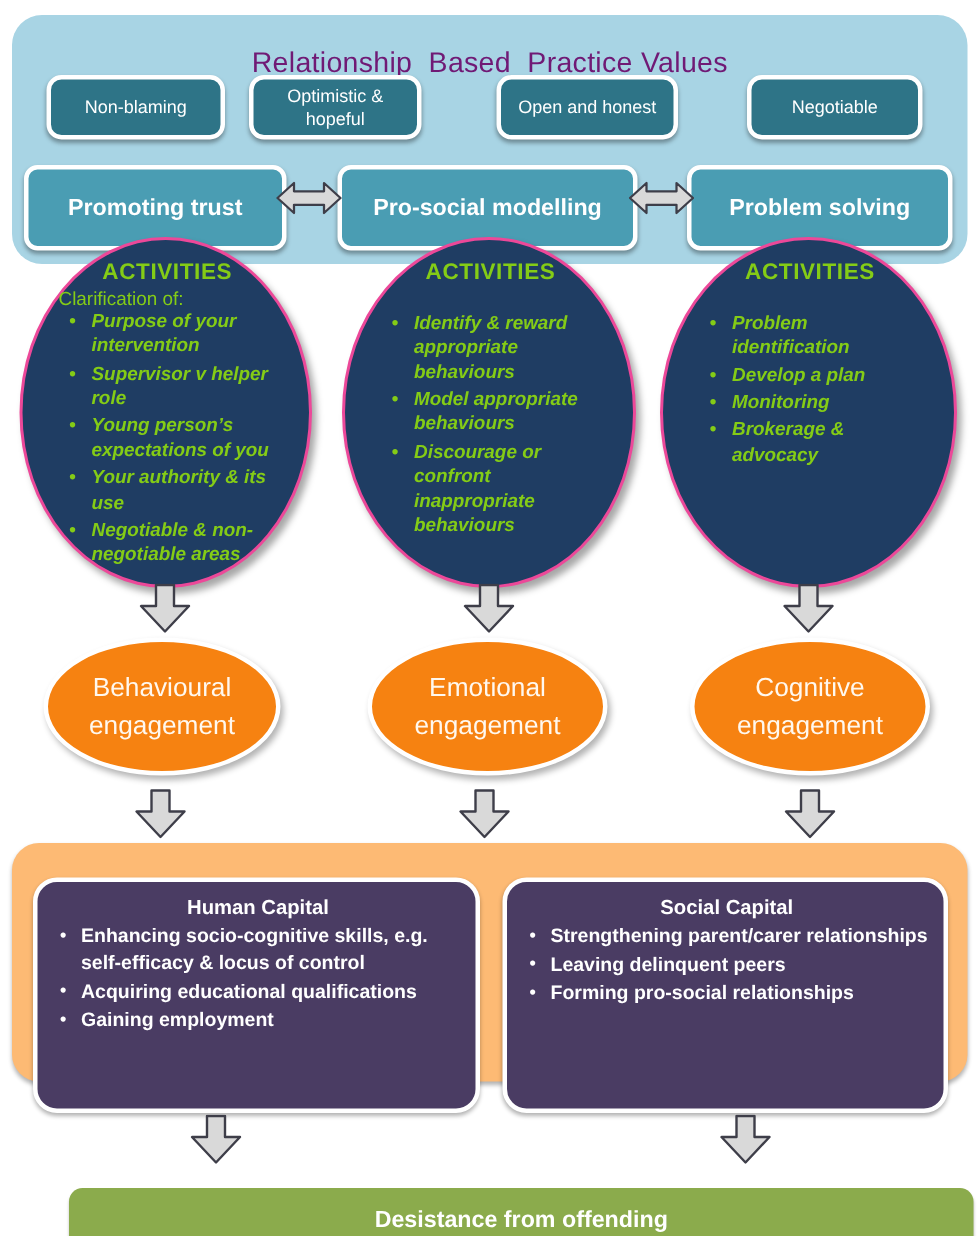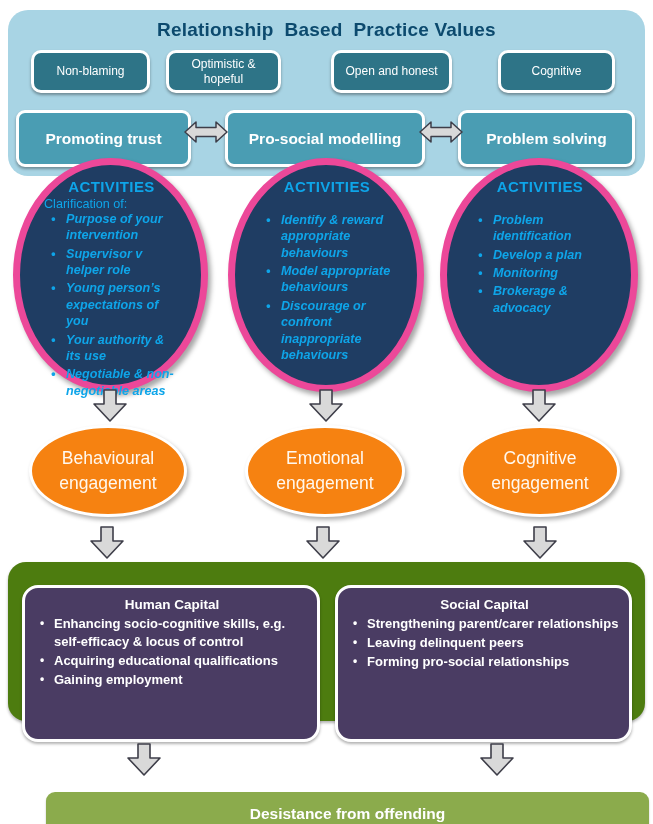--- a/index.html
+++ b/index.html
@@ -6,22 +6,22 @@
   .canvas{
     position:relative;width:653px;height:824px;background:#ffffff;overflow:hidden;
     font-family:"Liberation Sans","DejaVu Sans",sans-serif;
   }
   
   .values-panel{
     position:absolute;left:8px;top:10px;width:637px;height:166px;
     background:#A8D4E4;border-radius:20px;
   }
   .diagram-title{
-    margin:0;padding-top:9px;text-align:center;
-    font-size:19px;font-weight:700;color:#0c4a6e;white-space:pre-wrap;letter-spacing:.2px;
+    margin:0;padding-top:22px;text-align:center;
+    font-size:19px;font-weight:400;color:#701a75;white-space:pre-wrap;letter-spacing:.2px;
   }
   .value-box{
     position:absolute;top:40px;height:43px;box-sizing:border-box;
     background:#2E7487;border:3px solid #fff;border-radius:10px;
     box-shadow:0 2px 3px rgba(0,0,0,.35);
     color:#fff;font-size:12px;line-height:1.2;text-align:center;
     display:flex;align-items:center;justify-content:center;padding:2px 6px;
   }
   .v1{left:23px;width:119px;} .v2{left:158px;width:115px;}
   .v3{left:323px;width:121px;} .v4{left:490px;width:117px;}
@@ -31,23 +31,23 @@
     box-shadow:0 2px 3px rgba(0,0,0,.35);
     color:#fff;font-size:15.5px;font-weight:700;text-align:center;
     display:flex;align-items:center;justify-content:center;
   }
   .p1{left:8px;width:175px;} .p2{left:217px;width:200px;} .p3{left:450px;width:177px;}
   .lr-arrow{position:absolute;top:108px;}
   .a1{left:176px;} .a2{left:411px;}
   
   .activity-ellipse{
     position:absolute;top:158px;height:234px;box-sizing:border-box;
-    background:#1F3D63;border:7px solid #ec4899;border-radius:50%;
+    background:#1F3D63;border:2px solid #ec4899;border-radius:50%;
     box-shadow:3px 4px 5px rgba(0,0,0,.35);
-    color:#0ea5e9;padding:13px 22px 0 24px;
+    color:#84cc16;padding:13px 22px 0 24px;
   }
   .e1{left:13px;width:195px;} .e2{left:228px;width:196px;} .e3{left:440px;width:198px;}
   .act-heading{text-align:center;font-size:15px;font-weight:700;letter-spacing:.4px;margin:0 0 2px;}
   .act-intro{font-size:12.6px;font-weight:400;margin:0;}
   .act-list{list-style:none;margin:0;padding:0;font-size:12.6px;font-weight:700;line-height:1.3;font-style:italic;}
   .act-list li{position:relative;padding-left:22px;margin-bottom:2px;}
   .act-list li::before{content:"\2022";position:absolute;left:7px;}
   .gap-top{margin-top:17px;}
   
   .down-arrow{position:absolute;}
@@ -56,21 +56,21 @@
     position:absolute;top:425px;height:92px;box-sizing:border-box;
     background:#F68211;border:3px solid #fff;border-radius:50%;
     box-shadow:2px 3px 4px rgba(0,0,0,.3);
     color:#FFF8EF;font-size:17.5px;line-height:1.45;text-align:center;
     display:flex;align-items:center;justify-content:center;padding:0 12px;
   }
   .g1{left:29px;width:158px;} .g2{left:245px;width:160px;} .g3{left:460px;width:160px;}
   
   .capital-panel{
     position:absolute;left:8px;top:562px;width:637px;height:159px;
-    background:#4d7c0f;border-radius:18px;box-shadow:0 2px 3px rgba(0,0,0,.3);
+    background:#fdba74;border-radius:18px;box-shadow:0 2px 3px rgba(0,0,0,.3);
   }
   .capital-box{
     position:absolute;top:23px;height:157px;box-sizing:border-box;
     background:#4A3C63;border:3px solid #fff;border-radius:16px;
     box-shadow:0 2px 3px rgba(0,0,0,.3);
     color:#fff;padding:7px 10px 0 12px;
   }
   .c1{left:14px;width:298px;} .c2{left:327px;width:297px;}
   .capital-heading{text-align:center;font-size:13.5px;font-weight:700;margin:2px 0 3px;}
   .capital-list{list-style:none;margin:0;padding:0;font-size:13px;font-weight:700;line-height:1.38;}
@@ -88,21 +88,21 @@
 <body>
 
 <div class="canvas">
 
   <section class="values-panel">
     <h1 class="diagram-title">Relationship  Based  Practice Values</h1>
 
     <div class="value-box v1">Non-blaming</div>
     <div class="value-box v2">Optimistic &amp; hopeful</div>
     <div class="value-box v3">Open and honest</div>
-    <div class="value-box v4">Cognitive</div>
+    <div class="value-box v4">Negotiable</div>
 
     <div class="practice-box p1">Promoting trust</div>
     <div class="practice-box p2">Pro-social modelling</div>
     <div class="practice-box p3">Problem solving</div>
 
     <svg class="lr-arrow a1" width="44" height="28" viewBox="0 0 44 28">
       <polygon points="1,14 12,4 12,9.5 32,9.5 32,4 43,14 32,24 32,18.5 12,18.5 12,24" fill="#D9D9D9" stroke="#3E3E49" stroke-width="1.5" stroke-linejoin="round"></polygon>
     </svg>
     <svg class="lr-arrow a2" width="44" height="28" viewBox="0 0 44 28">
       <polygon points="1,14 12,4 12,9.5 32,9.5 32,4 43,14 32,24 32,18.5 12,18.5 12,24" fill="#D9D9D9" stroke="#3E3E49" stroke-width="1.5" stroke-linejoin="round"></polygon>

